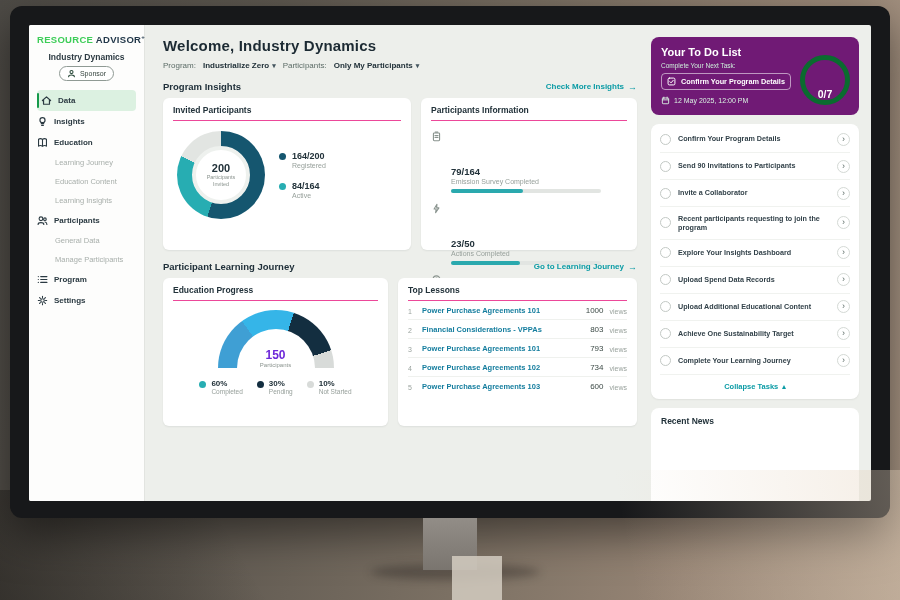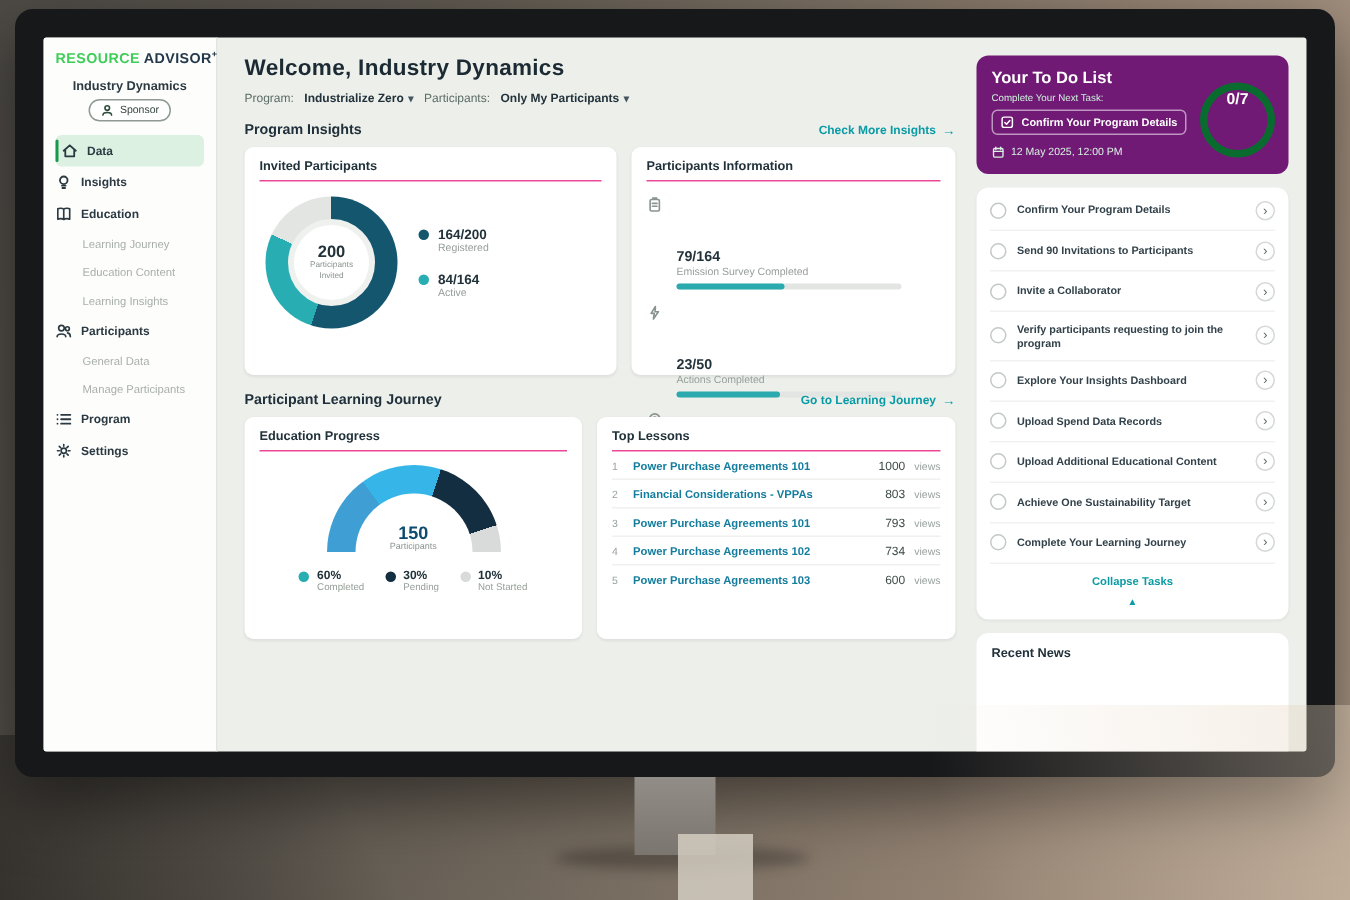--- a/index.html
+++ b/index.html
@@ -80,21 +80,21 @@
   .bar-fill { height:100%; border-radius:2px; background:#2aa9ae; }
 
   
   .card-edu { width:225px; height:148px; }
   .gauge-wrap { display:flex; flex-direction:column; align-items:center; margin-top:9px; }
   .gauge { position:relative; width:116px; height:58px; overflow:hidden; }
   .gauge::before { content:""; position:absolute; left:0; top:0; width:116px; height:116px; border-radius:50%;
     background:conic-gradient(from 270deg, #3f9fd4 0deg 54deg, #35b5e8 54deg 108deg, #132e40 108deg 162deg, #d8dbd9 162deg 180deg, transparent 180deg 360deg); }
   .gauge::after { content:""; position:absolute; left:19px; top:19px; width:78px; height:78px; border-radius:50%; background:#fff; }
   .gauge-center { position:absolute; left:0; right:0; bottom:0; text-align:center; z-index:2; }
-  .gauge-val { font-size:12px; font-weight:bold; color:#0c4a6e; }
+  .gauge-val { font-size:12px; font-weight:bold; color:#6d28d9; }
   .gauge-lbl { font-size:6px; color:#8b948f; }
   .gauge-legend { display:flex; gap:14px; margin-top:11px; }
   .gl-item { display:flex; gap:5px; }
   .gl-val { font-size:8px; font-weight:bold; color:#22323a; }
   .gl-lbl { font-size:6.5px; color:#97a09b; }
 
   
   .card-lessons { flex:1; height:148px; }
   .lesson-row { display:flex; align-items:flex-end; gap:6px; padding:4.5px 0; border-bottom:1px solid #eff1ee; }
   .lesson-row:last-child { border-bottom:none; }
@@ -105,32 +105,32 @@
 
   
   .right { width:222px; flex:none; padding:12px 12px 0 2px; display:flex; flex-direction:column; }
   .todo-card { background:#701a75; border-radius:8px; padding:9px 10px 10px; color:#fff; position:relative; }
   .todo-title { font-size:11px; font-weight:bold; }
   .todo-sub { font-size:6.5px; color:#cdeeda; margin-top:4px; }
   .todo-task { display:inline-flex; align-items:center; gap:5px; margin-top:4px; font-size:7.3px; font-weight:bold;
     border:1px solid rgba(255,255,255,.55); border-radius:4px; padding:3px 5px; max-width:140px; cursor:pointer; }
   .todo-date { display:flex; align-items:center; gap:4px; margin-top:6px; font-size:7px; color:#d9f2e2; }
   .todo-ring { position:absolute; right:9px; top:18px; width:50px; height:50px; border-radius:50%;
-    border:5px solid #0a6b2f; display:flex; align-items:flex-start; justify-content:center;
+    border:5px solid #0a6b2f; display:flex; align-items:flex-end; justify-content:center;
     font-size:10.5px; font-weight:bold; color:#fff; }
   .tasks-card { background:#fff; border-radius:8px; margin-top:9px; padding:2px 9px 5px; box-shadow:0 1px 2px rgba(0,0,0,.06); }
   .task-row { display:flex; align-items:center; gap:7px; padding:6.5px 0; border-bottom:1px solid #f0f2ef; cursor:pointer; }
   .task-row:last-of-type { border-bottom:none; }
   .task-check { width:11px; height:11px; border:1px solid #c3c9c5; border-radius:50%; flex:none; }
   .task-label { flex:1; font-size:7.2px; font-weight:bold; color:#33424a; line-height:1.3; }
   .task-chevron { width:13px; height:13px; border:1px solid #d4d9d5; border-radius:50%; flex:none;
     display:flex; align-items:center; justify-content:center; font-size:9px; color:#5b6b66; }
   .task-chevron::before { content:"\203A"; margin-top:-1px; }
   .collapse { text-align:center; font-size:7.5px; font-weight:bold; color:#0a9ba5; padding:7px 0 3px; cursor:pointer;
-    display:flex; align-items:center; justify-content:center; gap:4px;flex-direction:column; }
+    display:flex; align-items:center; justify-content:center; gap:4px; }
   .news-card { background:#fff; border-radius:8px 8px 0 0; margin-top:9px; padding:8px 10px; flex:1; }
   .news-title { font-size:8.5px; font-weight:bold; color:#22323a; }
 
   svg { display:block; }
 </style>
 </head>
 <body>
 
 <div class="scene">
   <div class="monitor">
@@ -429,21 +429,21 @@
             <span class="task-label">Send 90 Invitations to Participants</span>
             <span class="task-chevron"></span>
           </div>
           <div class="task-row">
             <span class="task-check"></span>
             <span class="task-label">Invite a Collaborator</span>
             <span class="task-chevron"></span>
           </div>
           <div class="task-row">
             <span class="task-check"></span>
-            <span class="task-label">Verify participants requesting to join the program</span>
+            <span class="task-label">Recent participants requesting to join the program</span>
             <span class="task-chevron"></span>
           </div>
           <div class="task-row">
             <span class="task-check"></span>
             <span class="task-label">Explore Your Insights Dashboard</span>
             <span class="task-chevron"></span>
           </div>
           <div class="task-row">
             <span class="task-check"></span>
             <span class="task-label">Upload Spend Data Records</span>

